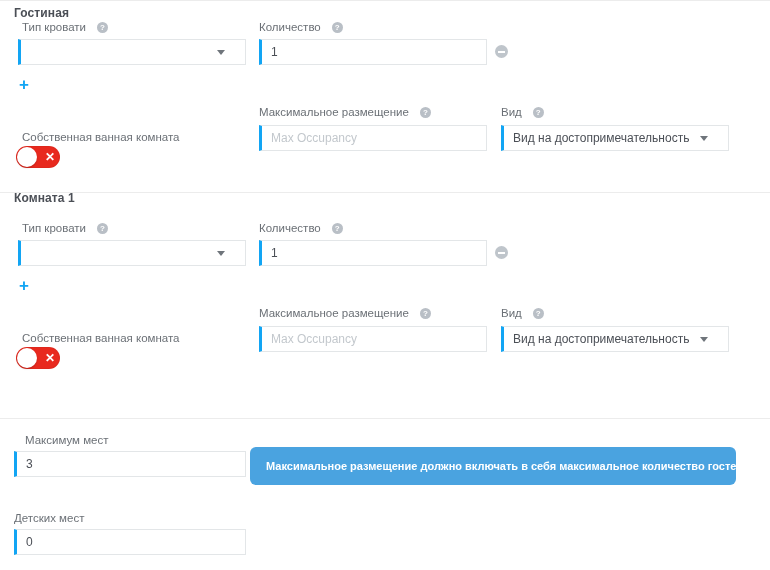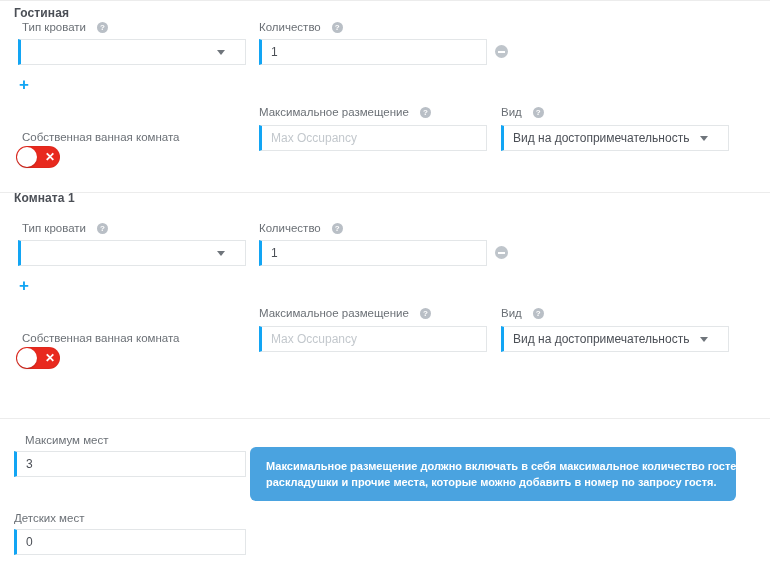--- a/index.html
+++ b/index.html
@@ -262,16 +262,15 @@
   <div class="field-label" style="left:14px; top:512px;">
     <span>Детских мест</span>
   </div>
 
   <div class="input-box" style="left:14px; top:529px; width:232px;">
     <span class="value">0</span>
   </div>
 
   <div class="tooltip" style="left:250px; top:447px; width:486px;">
     <span class="tline">Максимальное размещение должно включать в себя максимальное количество гостей, которые</span>
-    <span class="tline">раскладушки и прочие места, которые можно добавить в номер по запросу гостя.</span>
   </div>
 
 </div>
 
 </body></html>

